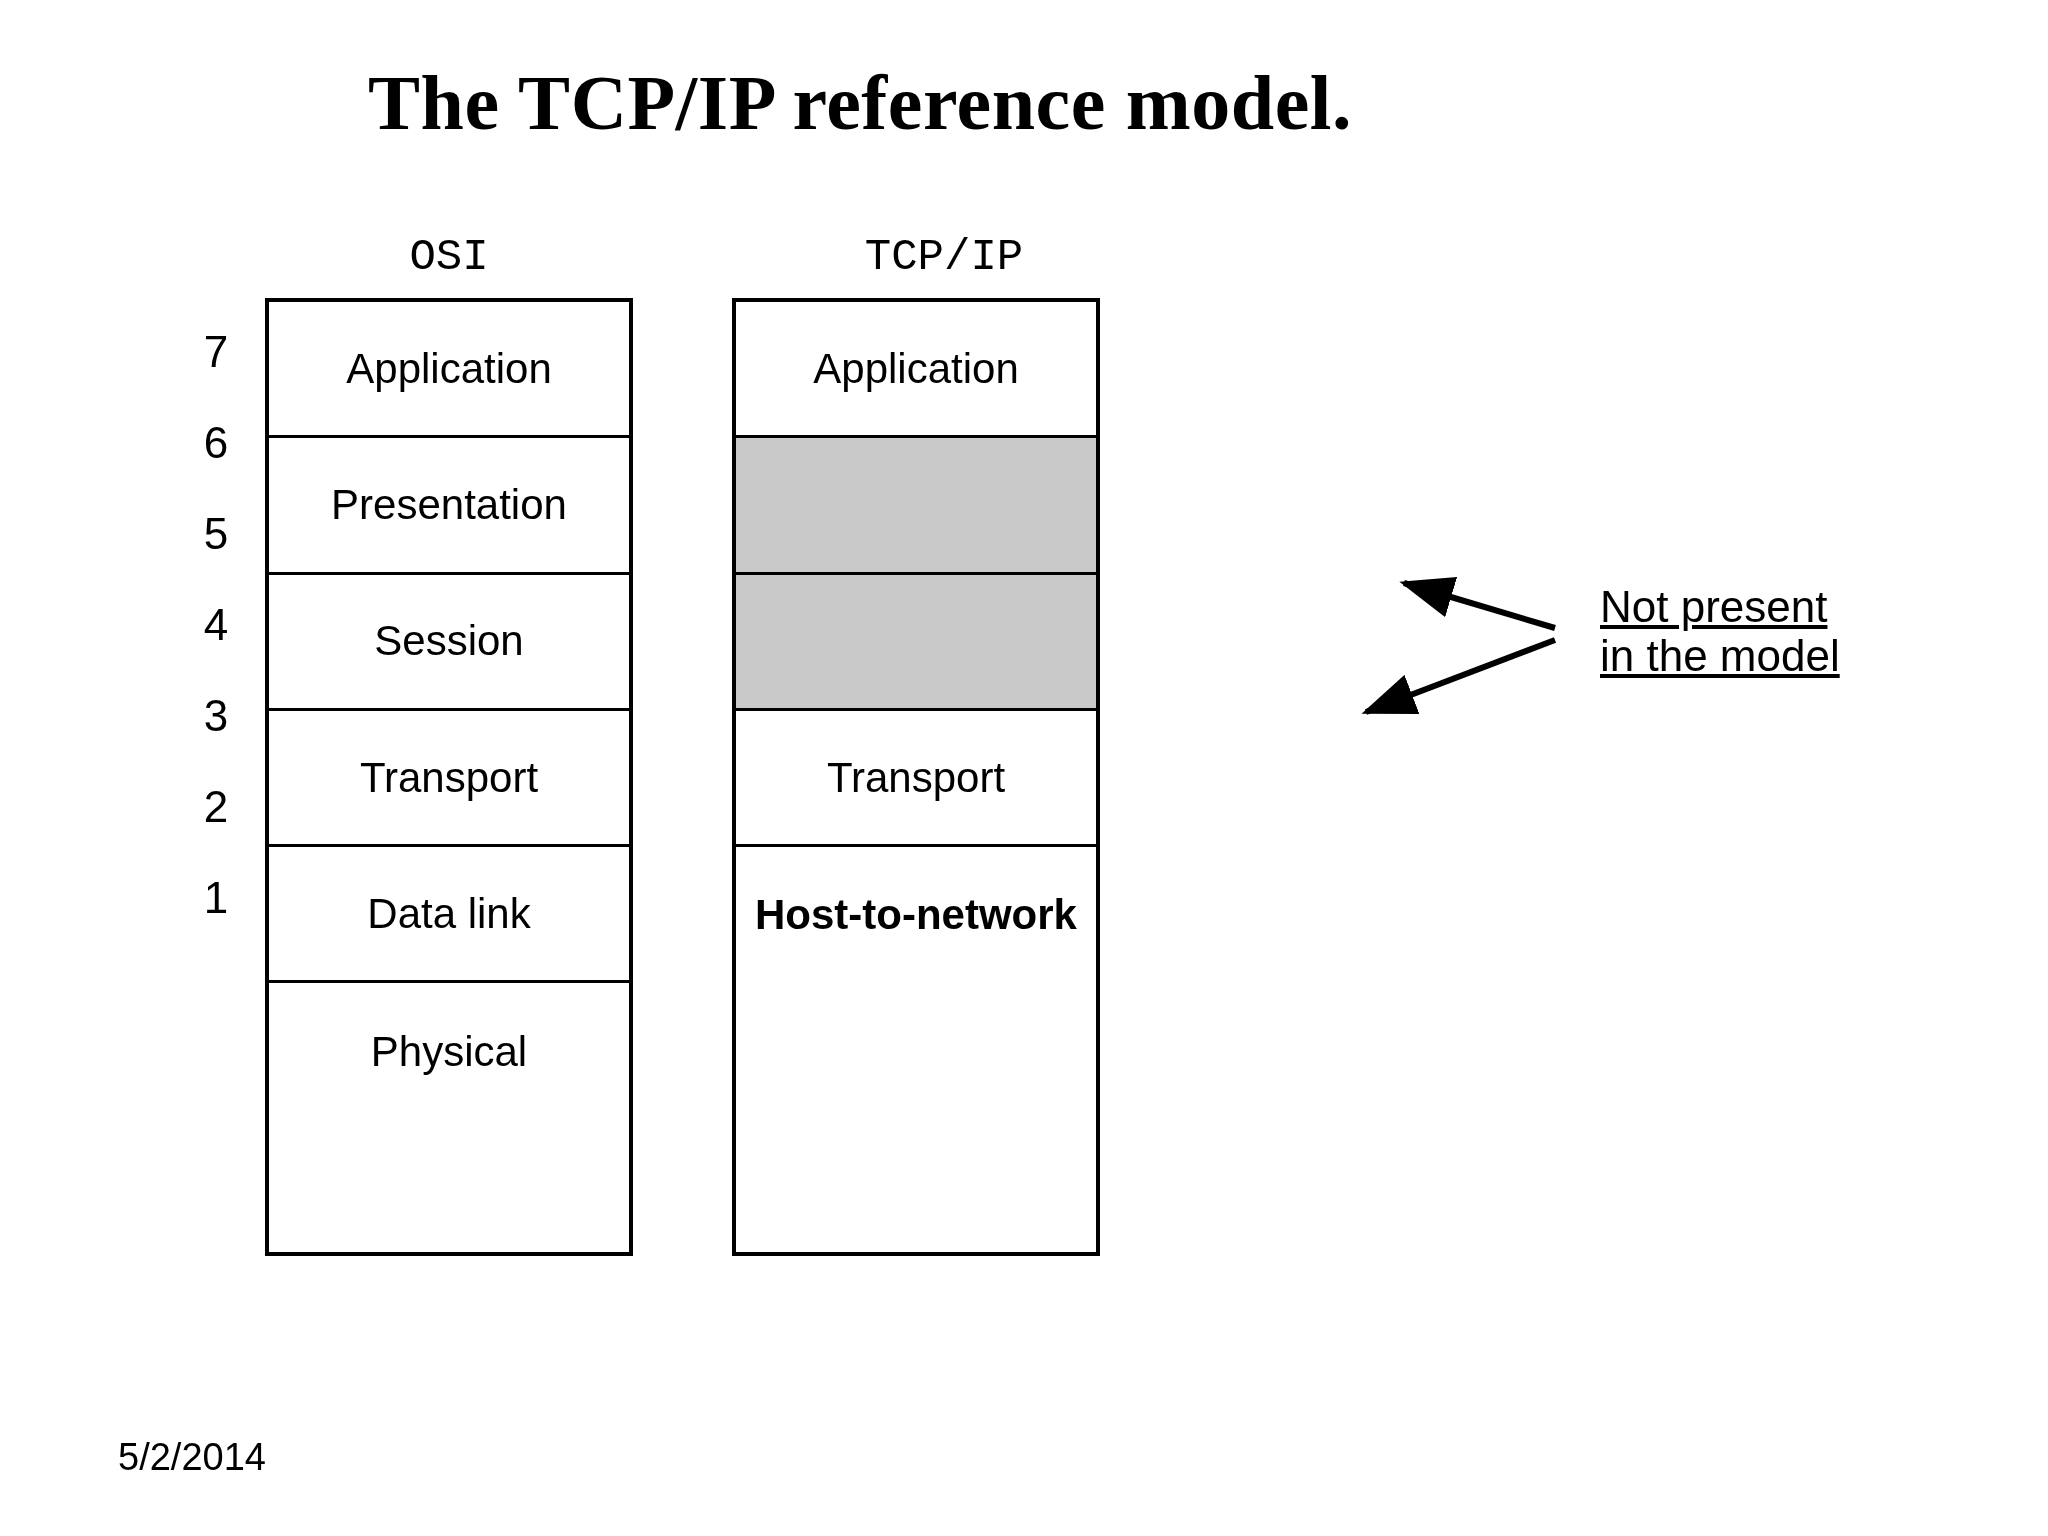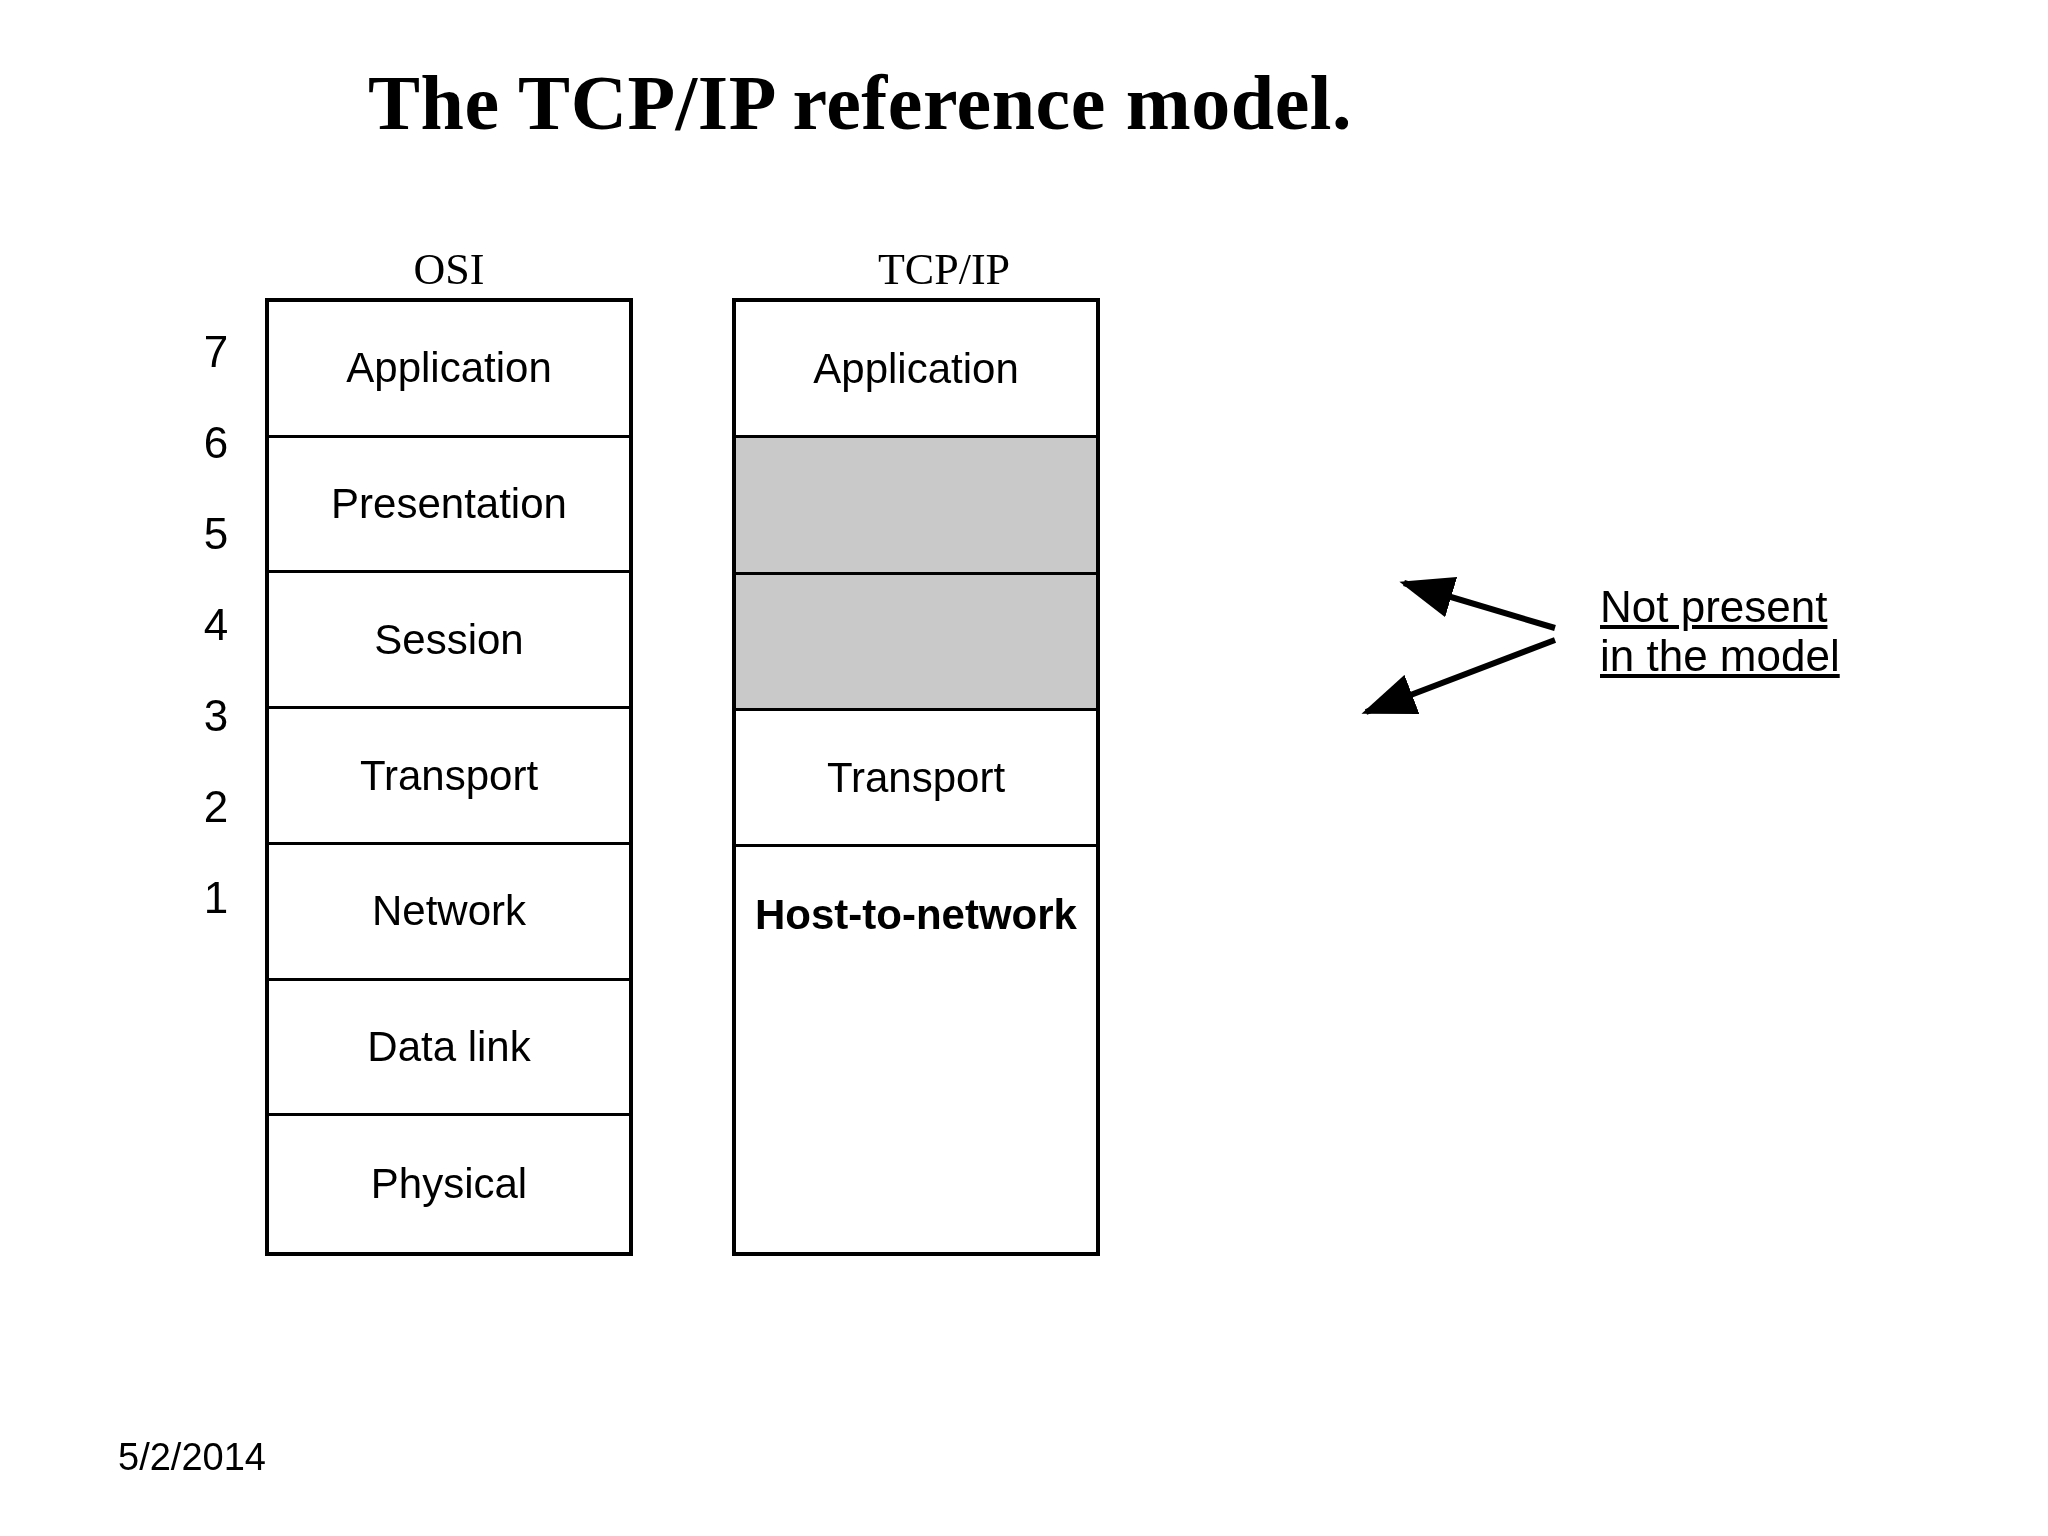--- a/index.html
+++ b/index.html
@@ -33,26 +33,25 @@
     font-size: 78px;
     letter-spacing: 0.5px;
     line-height: 1.05;
     color: #000000;
     white-space: nowrap;
   }
 
   
   .col-header {
     position: absolute;
-    font-family: Liberation Serif, serif;
+    font-family: Liberation Mono, monospace;
     font-size: 44px;
     color: #000000;
     text-align: center;
     white-space: nowrap;
-    margin-top: 12px;
   }
   #osi-header  { left: 265px; top: 232px; width: 368px; }
   #tcp-header  { left: 760px; top: 232px; width: 368px; }
 
   
   .stack {
     position: absolute;
     box-sizing: border-box;
     border: 4px solid #000000;
     background: #ffffff;
@@ -137,21 +136,20 @@
   <div class="layer-number" style="top:603px">4</div>
   <div class="layer-number" style="top:694px">3</div>
   <div class="layer-number" style="top:785px">2</div>
   <div class="layer-number" style="top:876px">1</div>
 
   <div class="stack" id="osi-stack">
     <div class="layer-row">Application</div>
     <div class="layer-row">Presentation</div>
     <div class="layer-row">Session</div>
     <div class="layer-row">Transport</div>
-    <div class="layer-row">Network</div>
     <div class="layer-row">Data link</div>
     <div class="layer-row">Physical</div>
   </div>
 
   <div class="col-header" id="tcp-header">TCP/IP</div>
 
   <div class="stack" id="tcp-stack">
     <div class="layer-row">Application</div>
     <div class="layer-row shaded"></div>
     <div class="layer-row shaded"></div>

